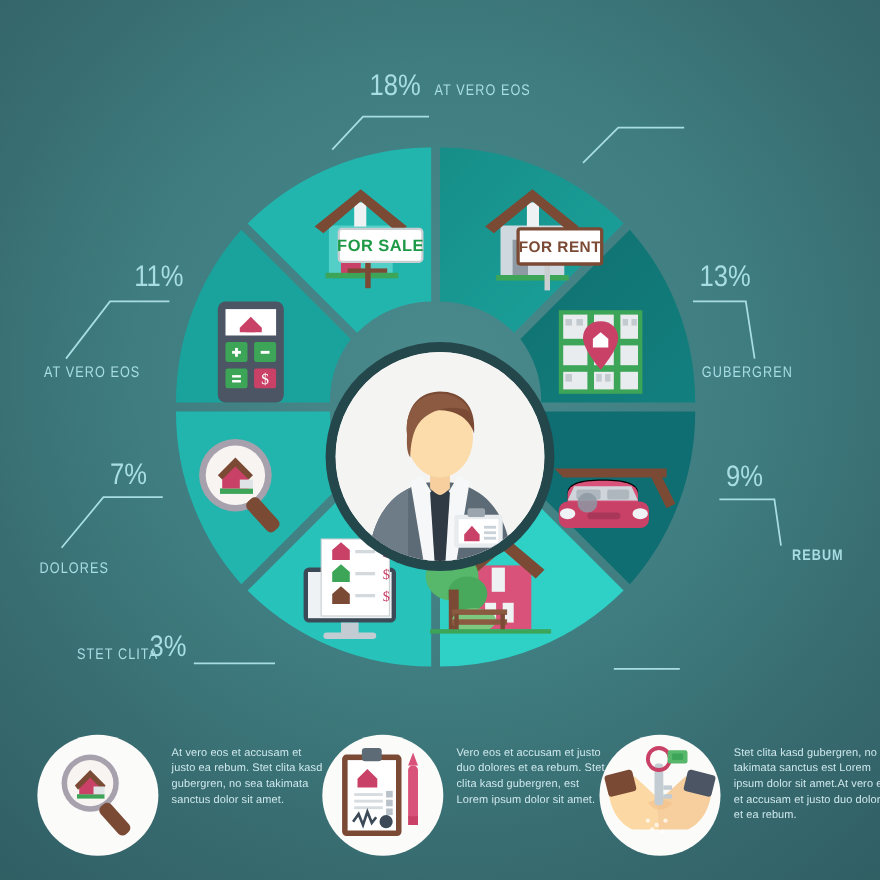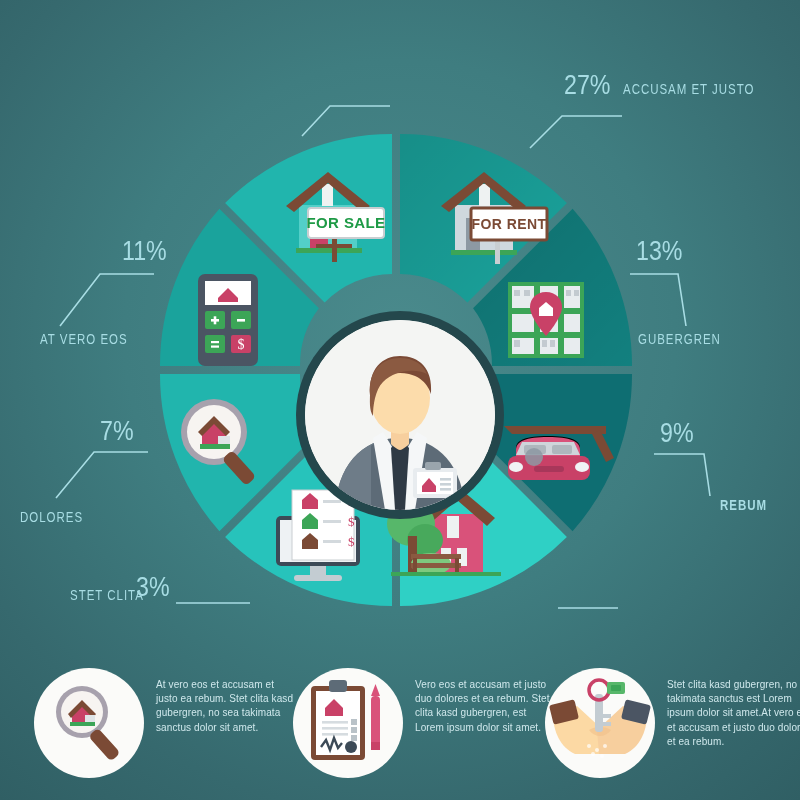--- a/index.html
+++ b/index.html
@@ -262,28 +262,28 @@
         <rect x="112" y="152" width="36" height="22" fill="#ffffff"></rect>
         <rect x="120" y="142" width="16" height="8" rx="2" fill="#9aa5ad"></rect>
         <path d="M117 166 L124 158 L131 166 L131 172 L117 172 Z" fill="#c94167"></path>
         <rect x="135" y="158" width="11" height="2.6" fill="#c9d2d8"></rect>
         <rect x="135" y="163" width="11" height="2.6" fill="#c9d2d8"></rect>
         <rect x="135" y="168" width="11" height="2.6" fill="#c9d2d8"></rect>
       </svg>
     </div>
   </div>
 
+  <div class="callout" style="left:336px; top:62px;">
+    <span class="pct">18%</span>
+    <span class="lbl">AT VERO EOS</span>
+  </div>
   <svg class="leader" style="left:300px; top:96px;" width="110" height="50">
     <path d="M90 10 L30 10 L2 40"></path>
   </svg>
 
-  <div class="callout" style="left:564px; top:70px;">
-    <span class="pct">27%</span>
-    <span class="lbl">ACCUSAM ET JUSTO</span>
-  </div>
   <svg class="leader" style="left:526px; top:104px;" width="110" height="52">
     <path d="M96 12 L36 12 L4 44"></path>
   </svg>
 
   <div class="callout" style="left:636px; top:236px;">
     <span class="pct">13%</span>
   </div>
   <div class="callout" style="left:638px; top:330px;">
     <span class="lbl">GUBERGREN</span>
   </div>
@@ -311,21 +311,21 @@
   <div class="callout" style="left:136px; top:572px;">
     <span class="pct">3%</span>
   </div>
   <svg class="leader" style="left:176px; top:596px;" width="80" height="20">
     <path d="M0 7 L74 7"></path>
   </svg>
 
   <div class="callout" style="left:100px; top:416px;">
     <span class="pct">7%</span>
   </div>
-  <div class="callout" style="left:20px; top:508px;">
+  <div class="callout" style="left:36px; top:508px;">
     <span class="lbl">DOLORES</span>
   </div>
   <svg class="leader" style="left:54px; top:448px;" width="96" height="56">
     <path d="M94 4 L40 4 L2 50"></path>
   </svg>
 
   <div class="callout" style="left:122px; top:236px;">
     <span class="pct">11%</span>
   </div>
   <div class="callout" style="left:40px; top:330px;">

